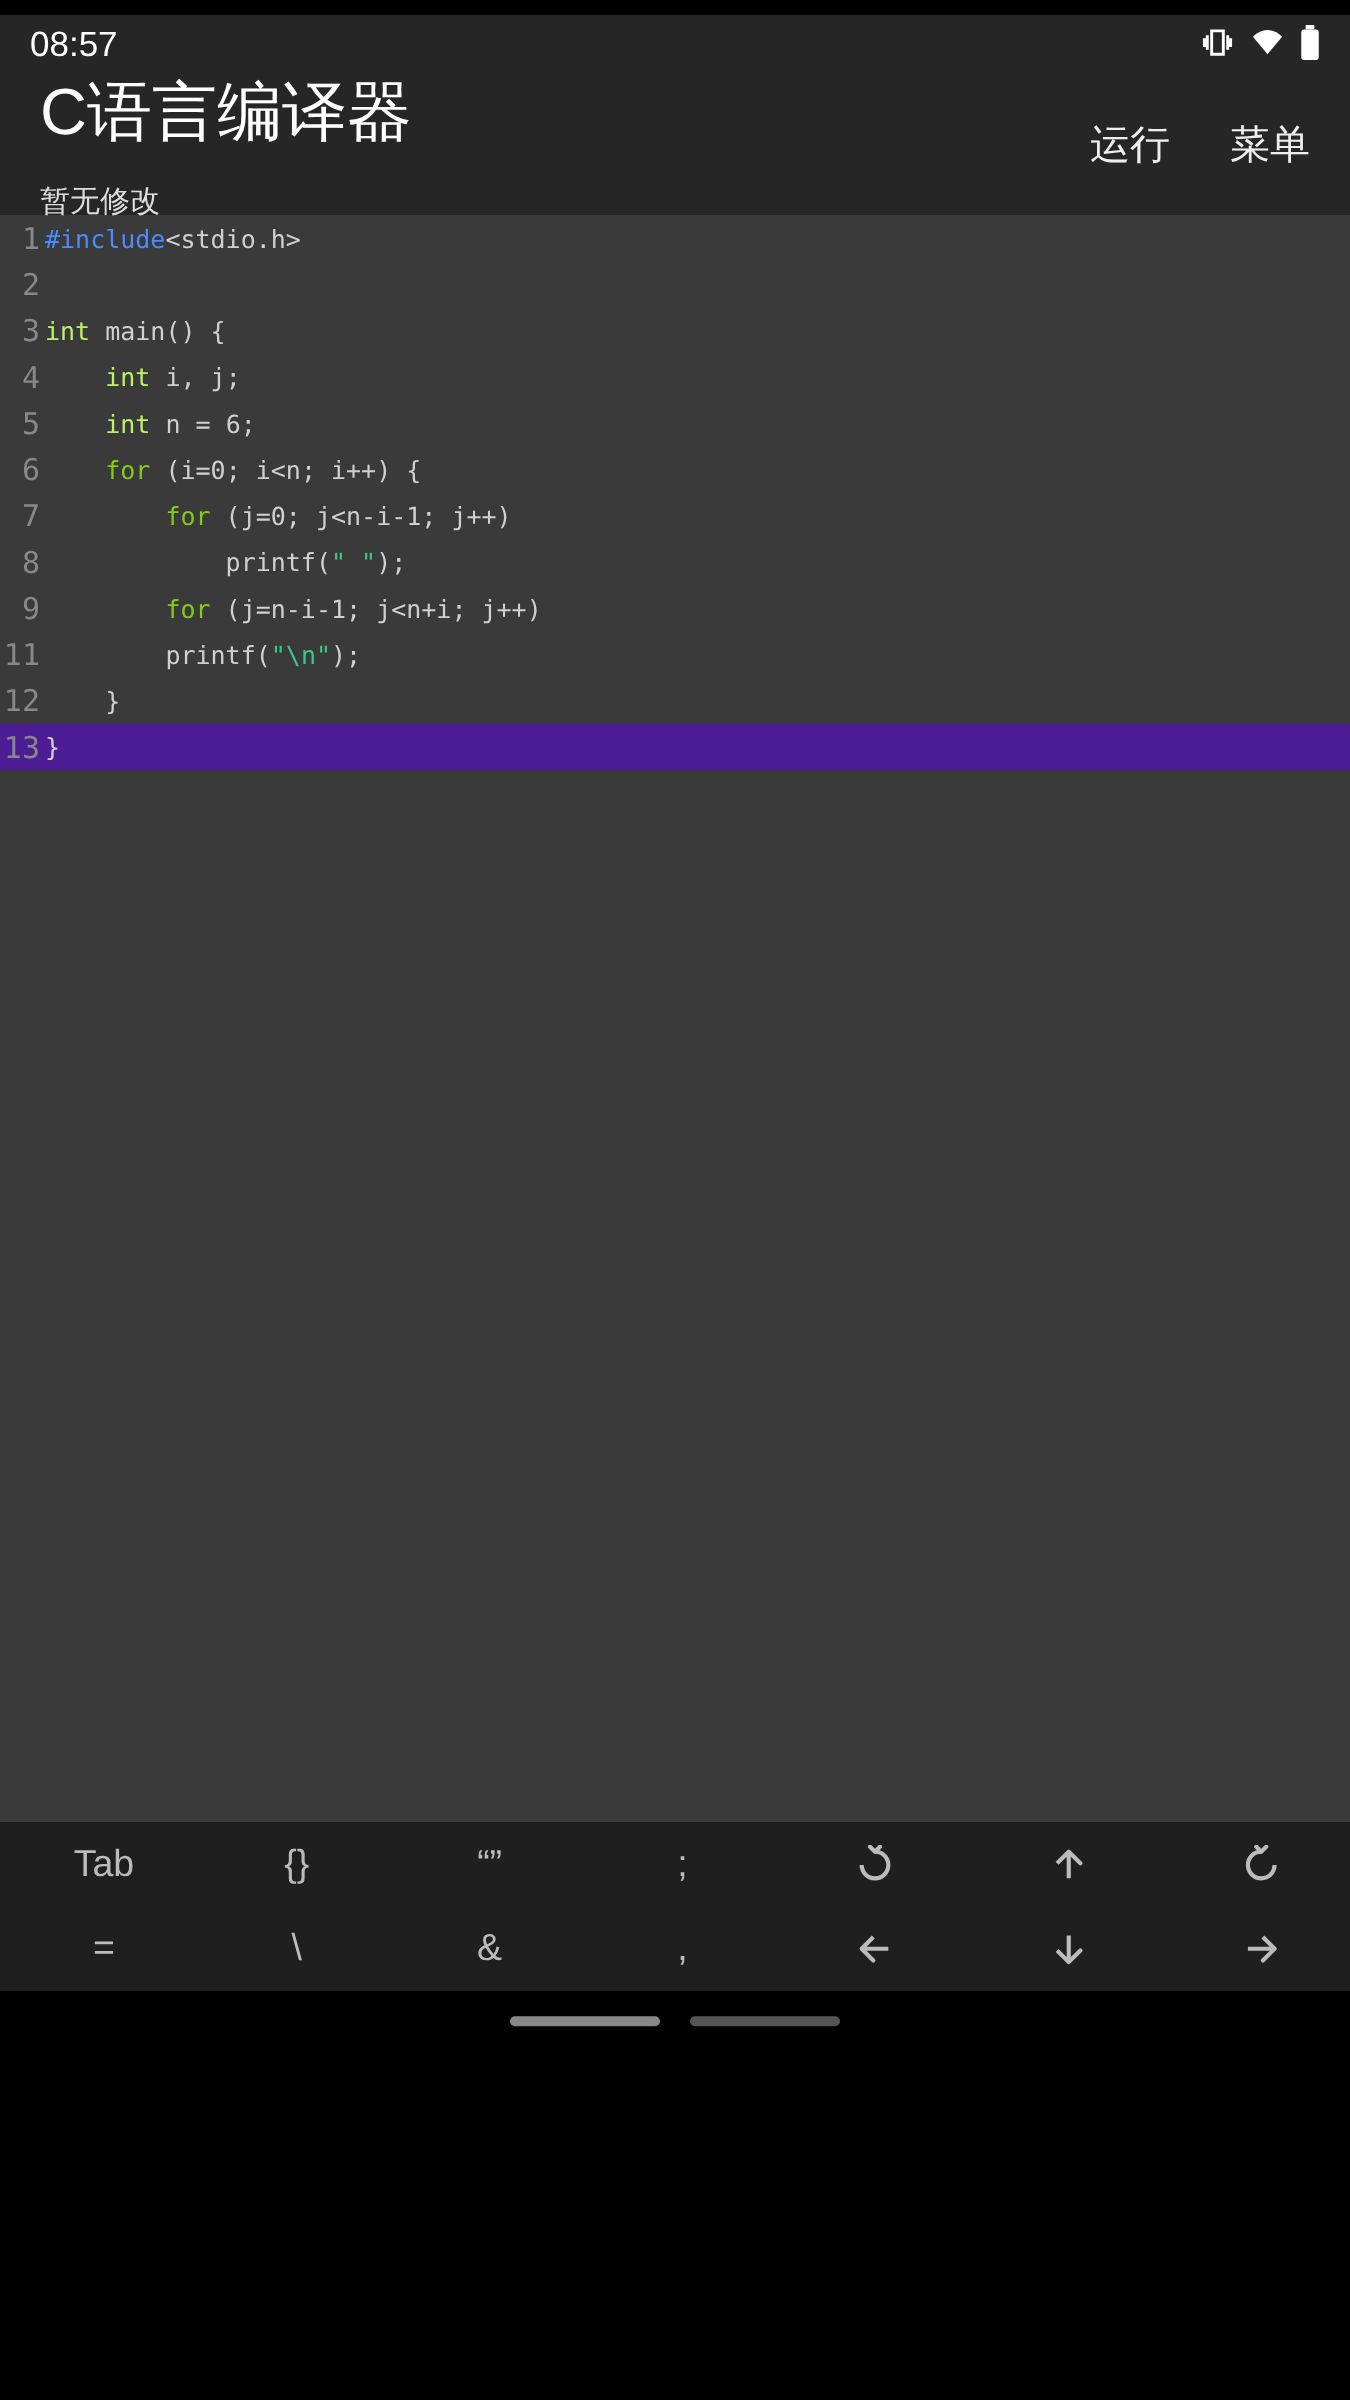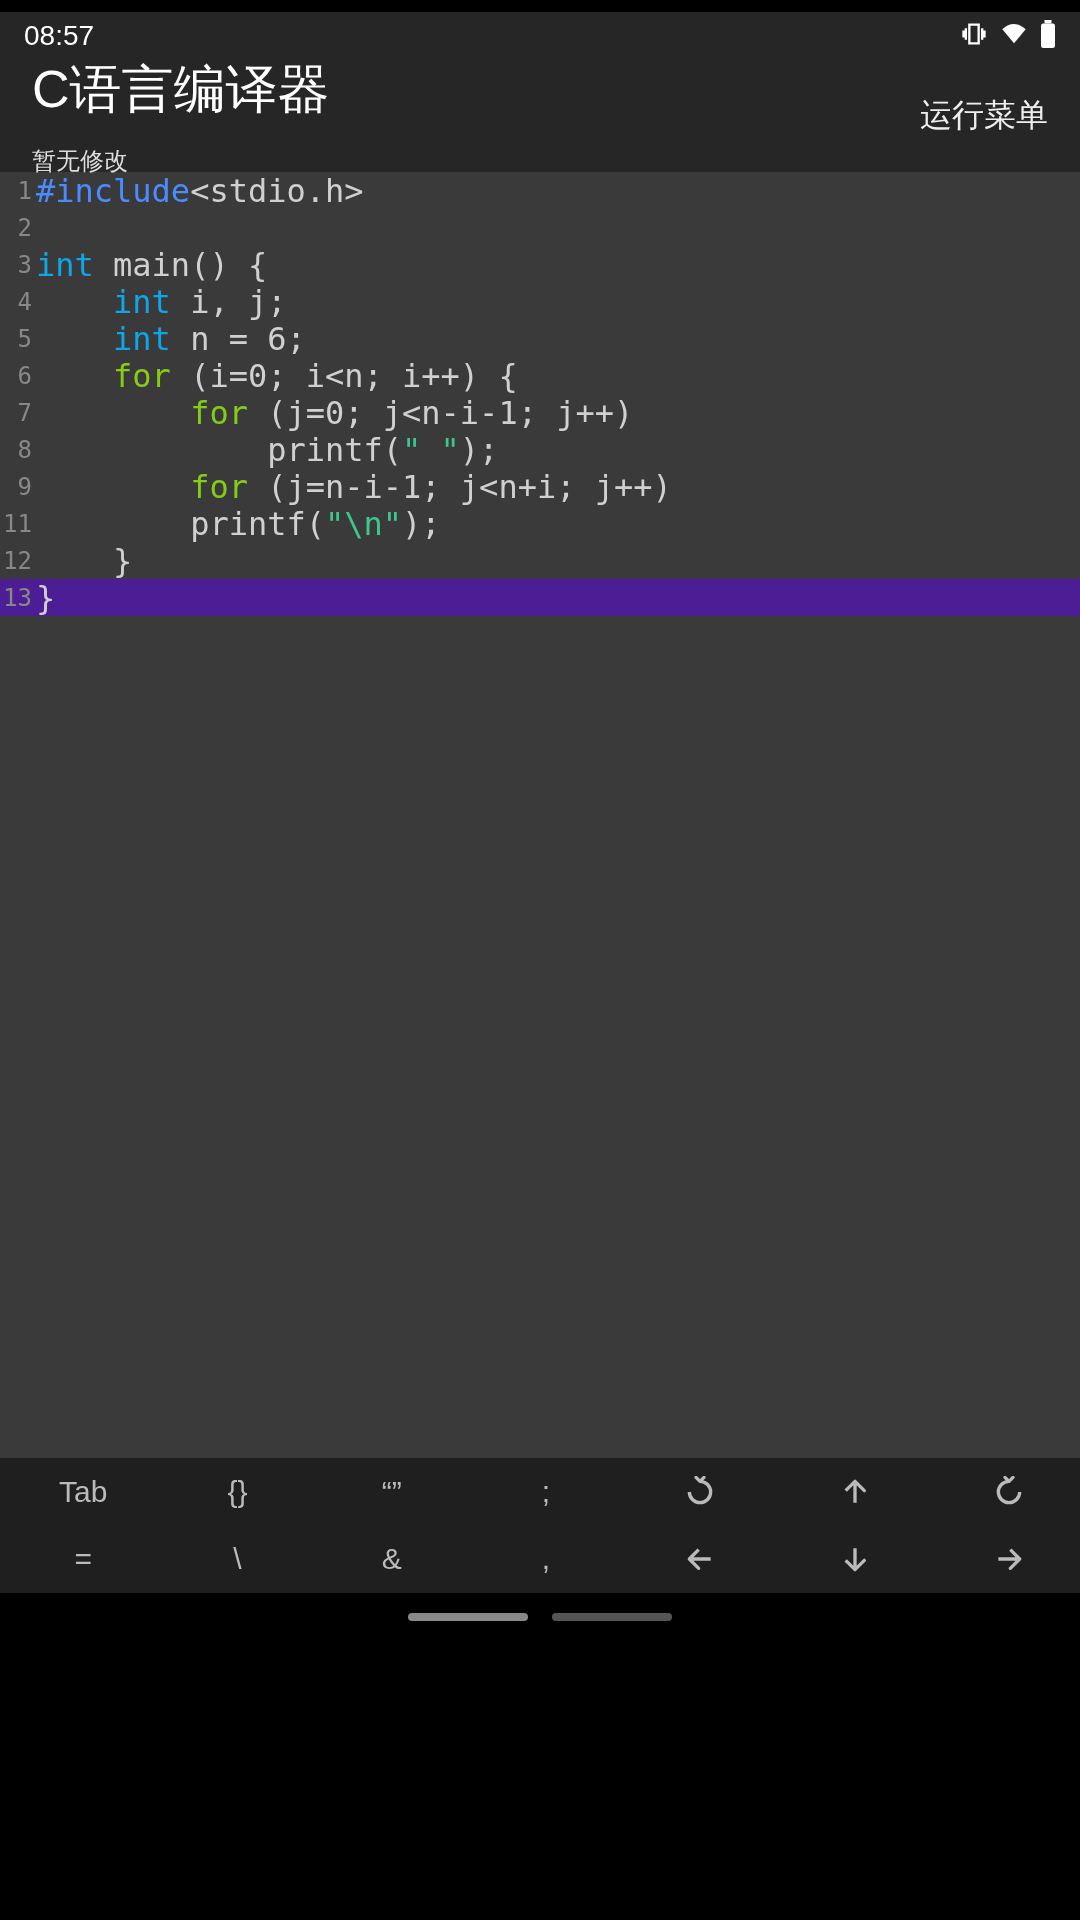--- a/index.html
+++ b/index.html
@@ -24,21 +24,21 @@
     background: #262626;
     display: flex;
     align-items: center;
     justify-content: space-between;
     padding: 0 32px;
     color: #fff;
   }
   .app-title-block { display: flex; flex-direction: column; }
   .app-title { font-size: 52px; font-weight: 500; }
   .app-subtitle { font-size: 24px; color: #ddd; margin-top: 20px; }
-  .header-actions { display: flex; }
+  .header-actions { display: flex; gap: 48px; }
   .header-btn { font-size: 32px; color: #eee; }
   
   .editor {
     background: #3a3a3a;
     height: 1286px;
     display: flex;
     flex-direction: column;
   }
   .code-row {
     display: flex;
@@ -50,27 +50,27 @@
   .gutter {
     width: 34px;
     text-align: right;
     color: #888;
     font-size: 24px;
     padding-right: 2px;
     flex-shrink: 0;
   }
   .code-content {
     flex: 1;
-    font-size: 32px;
+    font-size: 20px;
     white-space: pre;
     color: #d0d0d0;
     padding-left: 2px;
   }
   .tok-preproc { color: #4a8cff; }
-  .tok-type    { color: #0ea5e9; }
+  .tok-type    { color: #bef264; }
   .tok-keyword { color: #84cc16; }
   .tok-string  { color: #3cc88c; }
   .tok-plain   { color: #d0d0d0; }
   
   .toolbar {
     background: #1f1f1f;
     height: 135px;
     display: grid;
     grid-template-columns: repeat(7, 1fr);
     grid-template-rows: 1fr 1fr;

